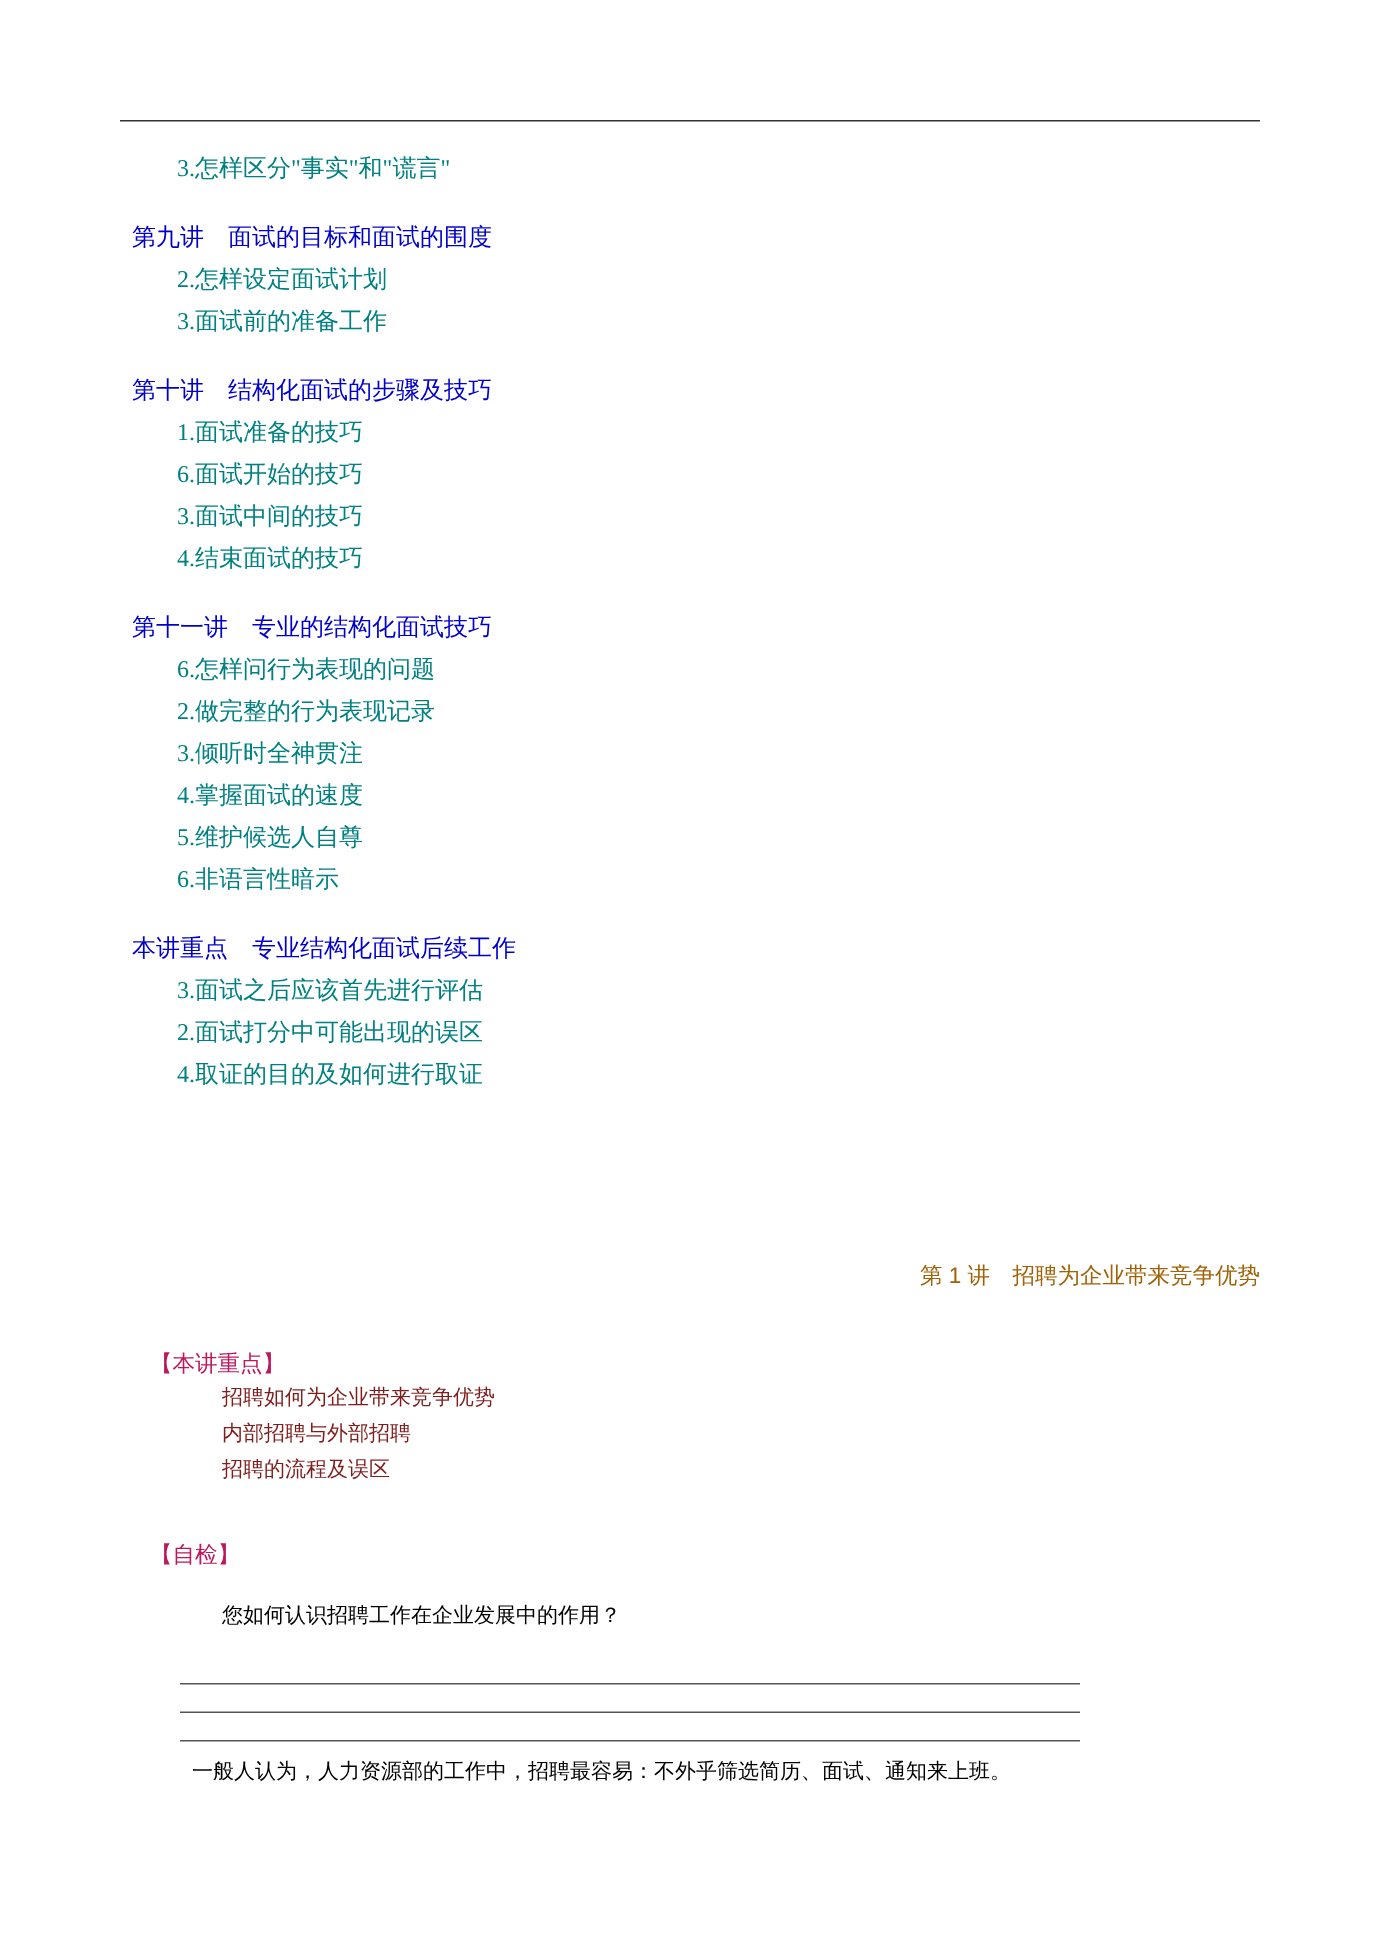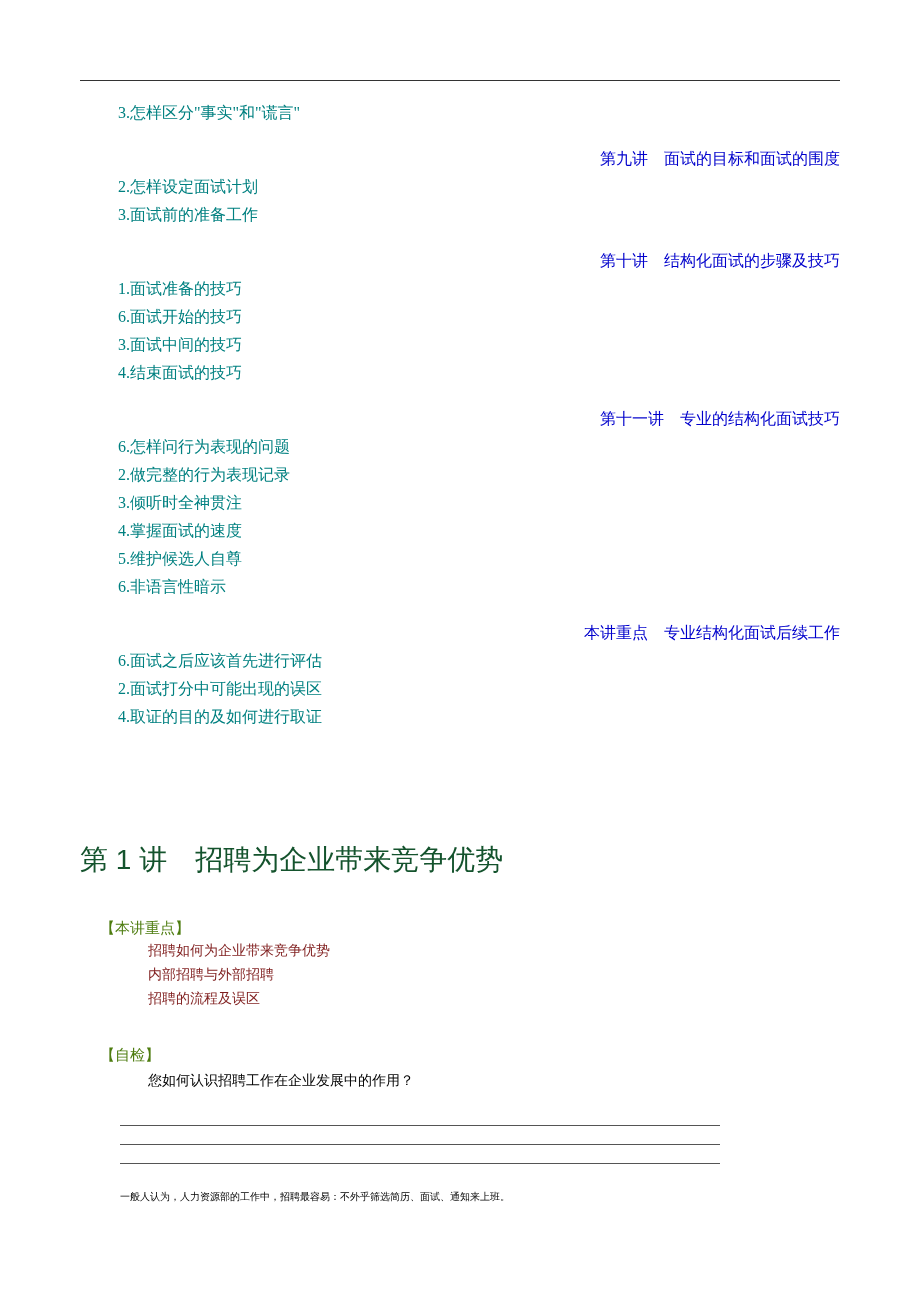--- a/index.html
+++ b/index.html
@@ -23,72 +23,71 @@
     padding-left: 30px;
     color: #008080;
     font-size: 16px;
     line-height: 28px;
   }
   .section-head {
     color: #0000cc;
     font-size: 16px;
     line-height: 28px;
     margin-top: 18px;
-    text-align: right;
   }
   .toc-block {
     padding-left: 8px;
   }
   .chapter-title {
-    text-align: left;
+    text-align: right;
     font-family: "SimHei", "黑体", sans-serif;
-    color: #14532d;
-    font-size: 28px;
+    color: #a16207;
+    font-size: 15px;
     font-weight: normal;
     margin-top: 110px;
     margin-bottom: 40px;
   }
   .block-label {
-    color: #4d7c0f;
+    color: #be185d;
     font-size: 15px;
     font-family: "SimSun", "宋体", serif;
     padding-left: 20px;
     margin-top: 8px;
   }
   .sub-list {
     padding-left: 68px;
     font-family: "SimHei", "黑体", sans-serif;
     color: #7f1d1d;
     font-size: 14px;
     line-height: 24px;
   }
   .question {
     padding-left: 68px;
     font-family: Liberation Serif, serif;
     color: #000;
     font-size: 14px;
     line-height: 24px;
-    margin-top: 4px;
+    margin-top: 20px;
   }
   .blank-line-wrap {
     padding-left: 40px;
     padding-right: 120px;
     margin-top: 14px;
   }
   .blank-line {
     border-bottom: 1px solid #555;
     height: 18px;
   }
   .body-para {
     color: #000;
-    font-size: 10px;
+    font-size: 14px;
     line-height: 26px;
     padding-left: 20px;
     padding-right: 0;
-    margin-top: 20px;
+    margin-top: 8px;
     text-indent: 2em;
   }
 </style>
 </head>
 <body>
 
 <div class="page">
   <hr class="hr-top">
 
   <div class="toc-block">
@@ -106,21 +105,21 @@
 
     <div class="section-head">第十一讲　专业的结构化面试技巧</div>
     <div class="indent-item">6.怎样问行为表现的问题</div>
     <div class="indent-item">2.做完整的行为表现记录</div>
     <div class="indent-item">3.倾听时全神贯注</div>
     <div class="indent-item">4.掌握面试的速度</div>
     <div class="indent-item">5.维护候选人自尊</div>
     <div class="indent-item">6.非语言性暗示</div>
 
     <div class="section-head">本讲重点　专业结构化面试后续工作</div>
-    <div class="indent-item">6.面试之后应该首先进行评估</div>
+    <div class="indent-item">3.面试之后应该首先进行评估</div>
     <div class="indent-item">2.面试打分中可能出现的误区</div>
     <div class="indent-item">4.取证的目的及如何进行取证</div>
   </div>
 
   <div class="chapter-title">第 1 讲　招聘为企业带来竞争优势</div>
 
   <div class="block-label">【本讲重点】</div>
   <div class="sub-list">招聘如何为企业带来竞争优势</div>
   <div class="sub-list">内部招聘与外部招聘</div>
   <div class="sub-list">招聘的流程及误区</div>

